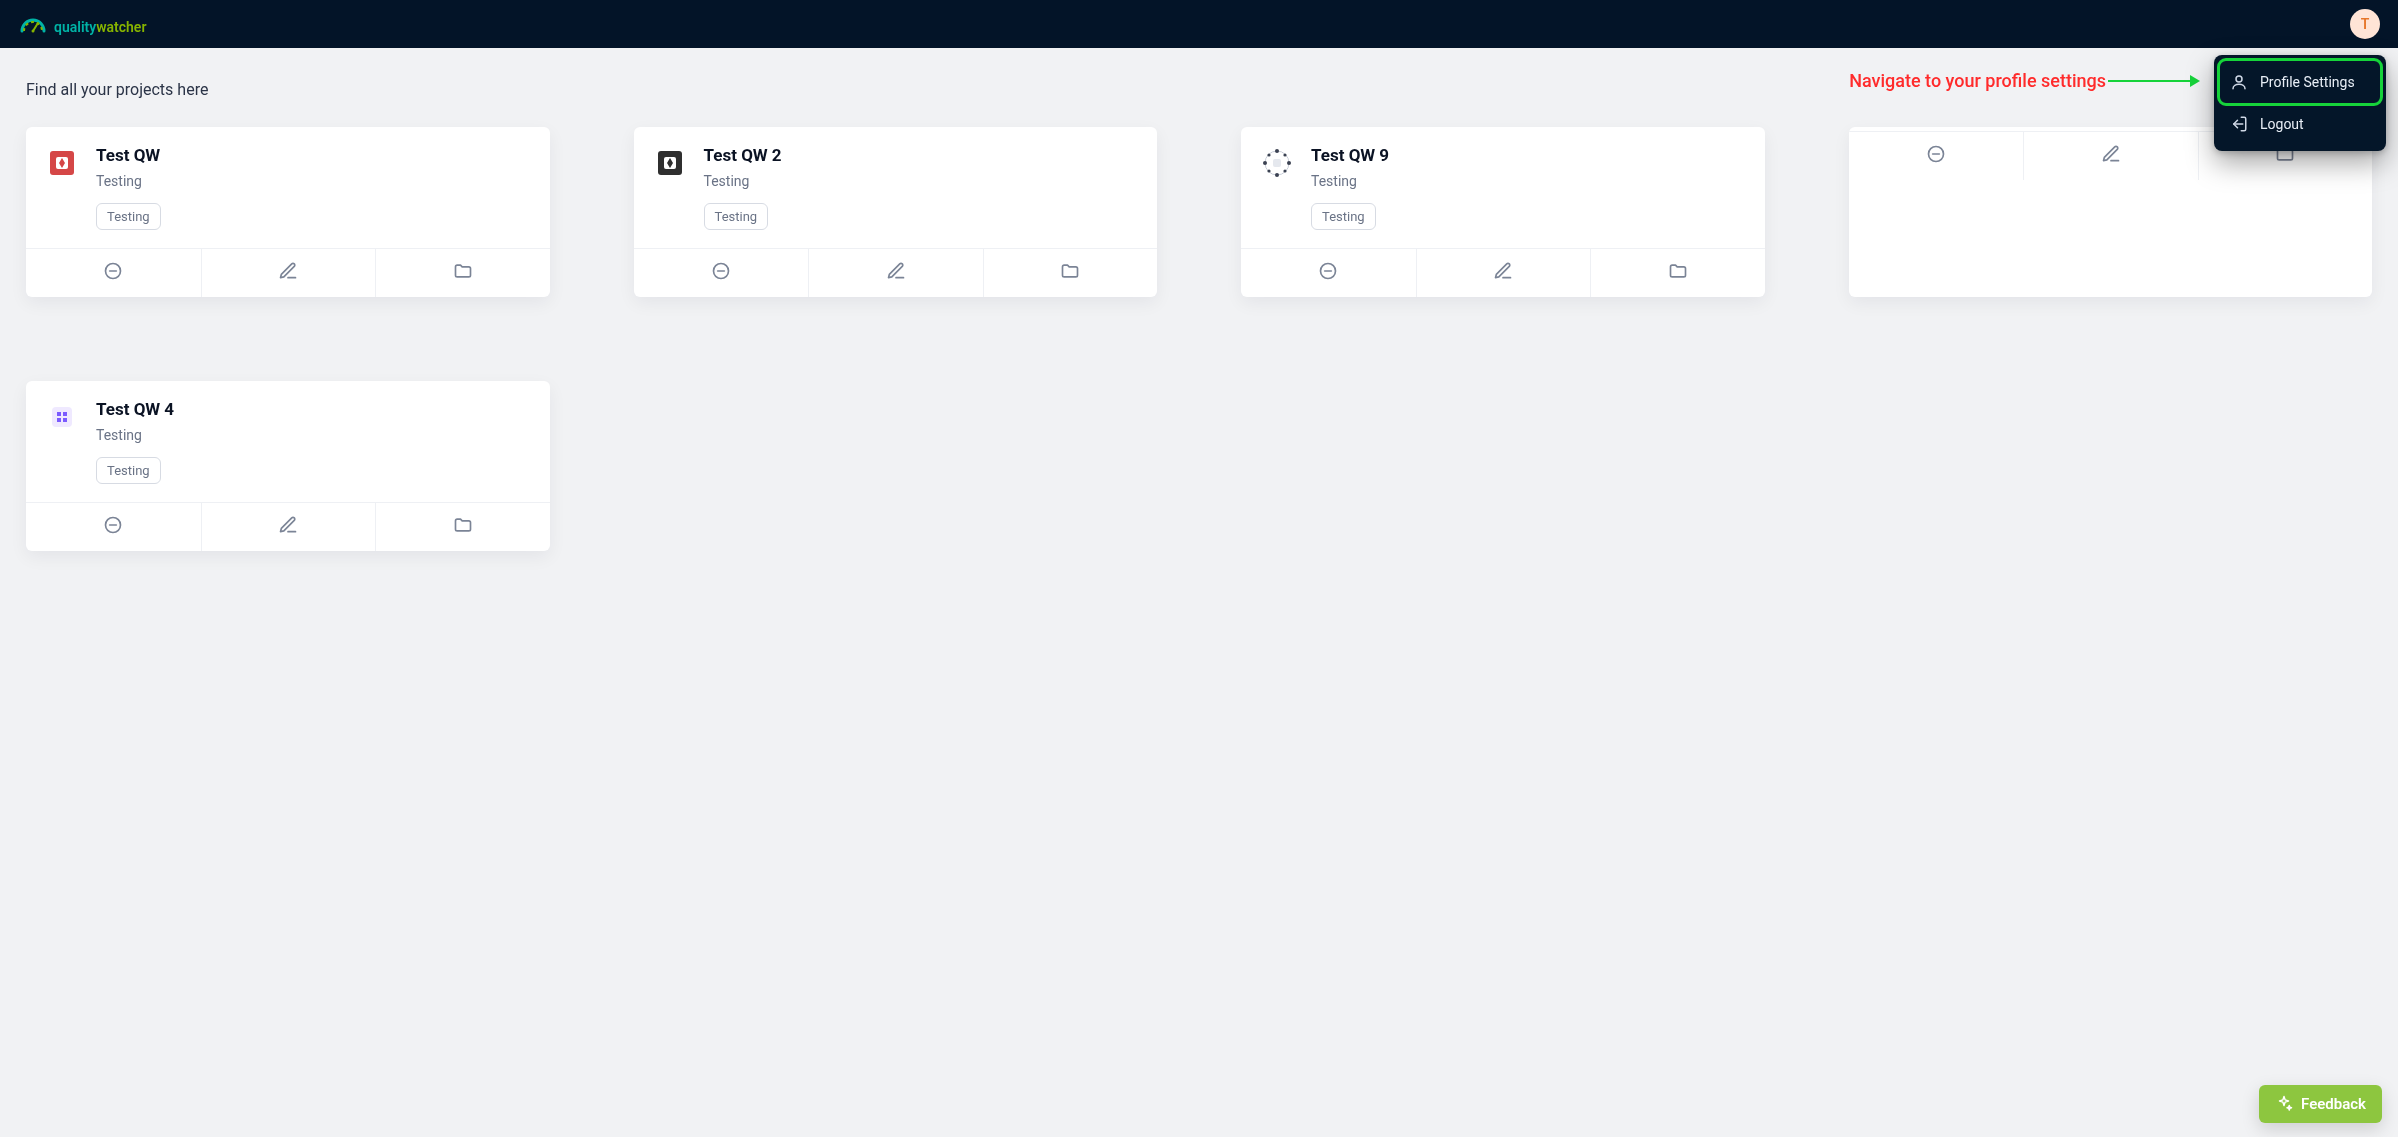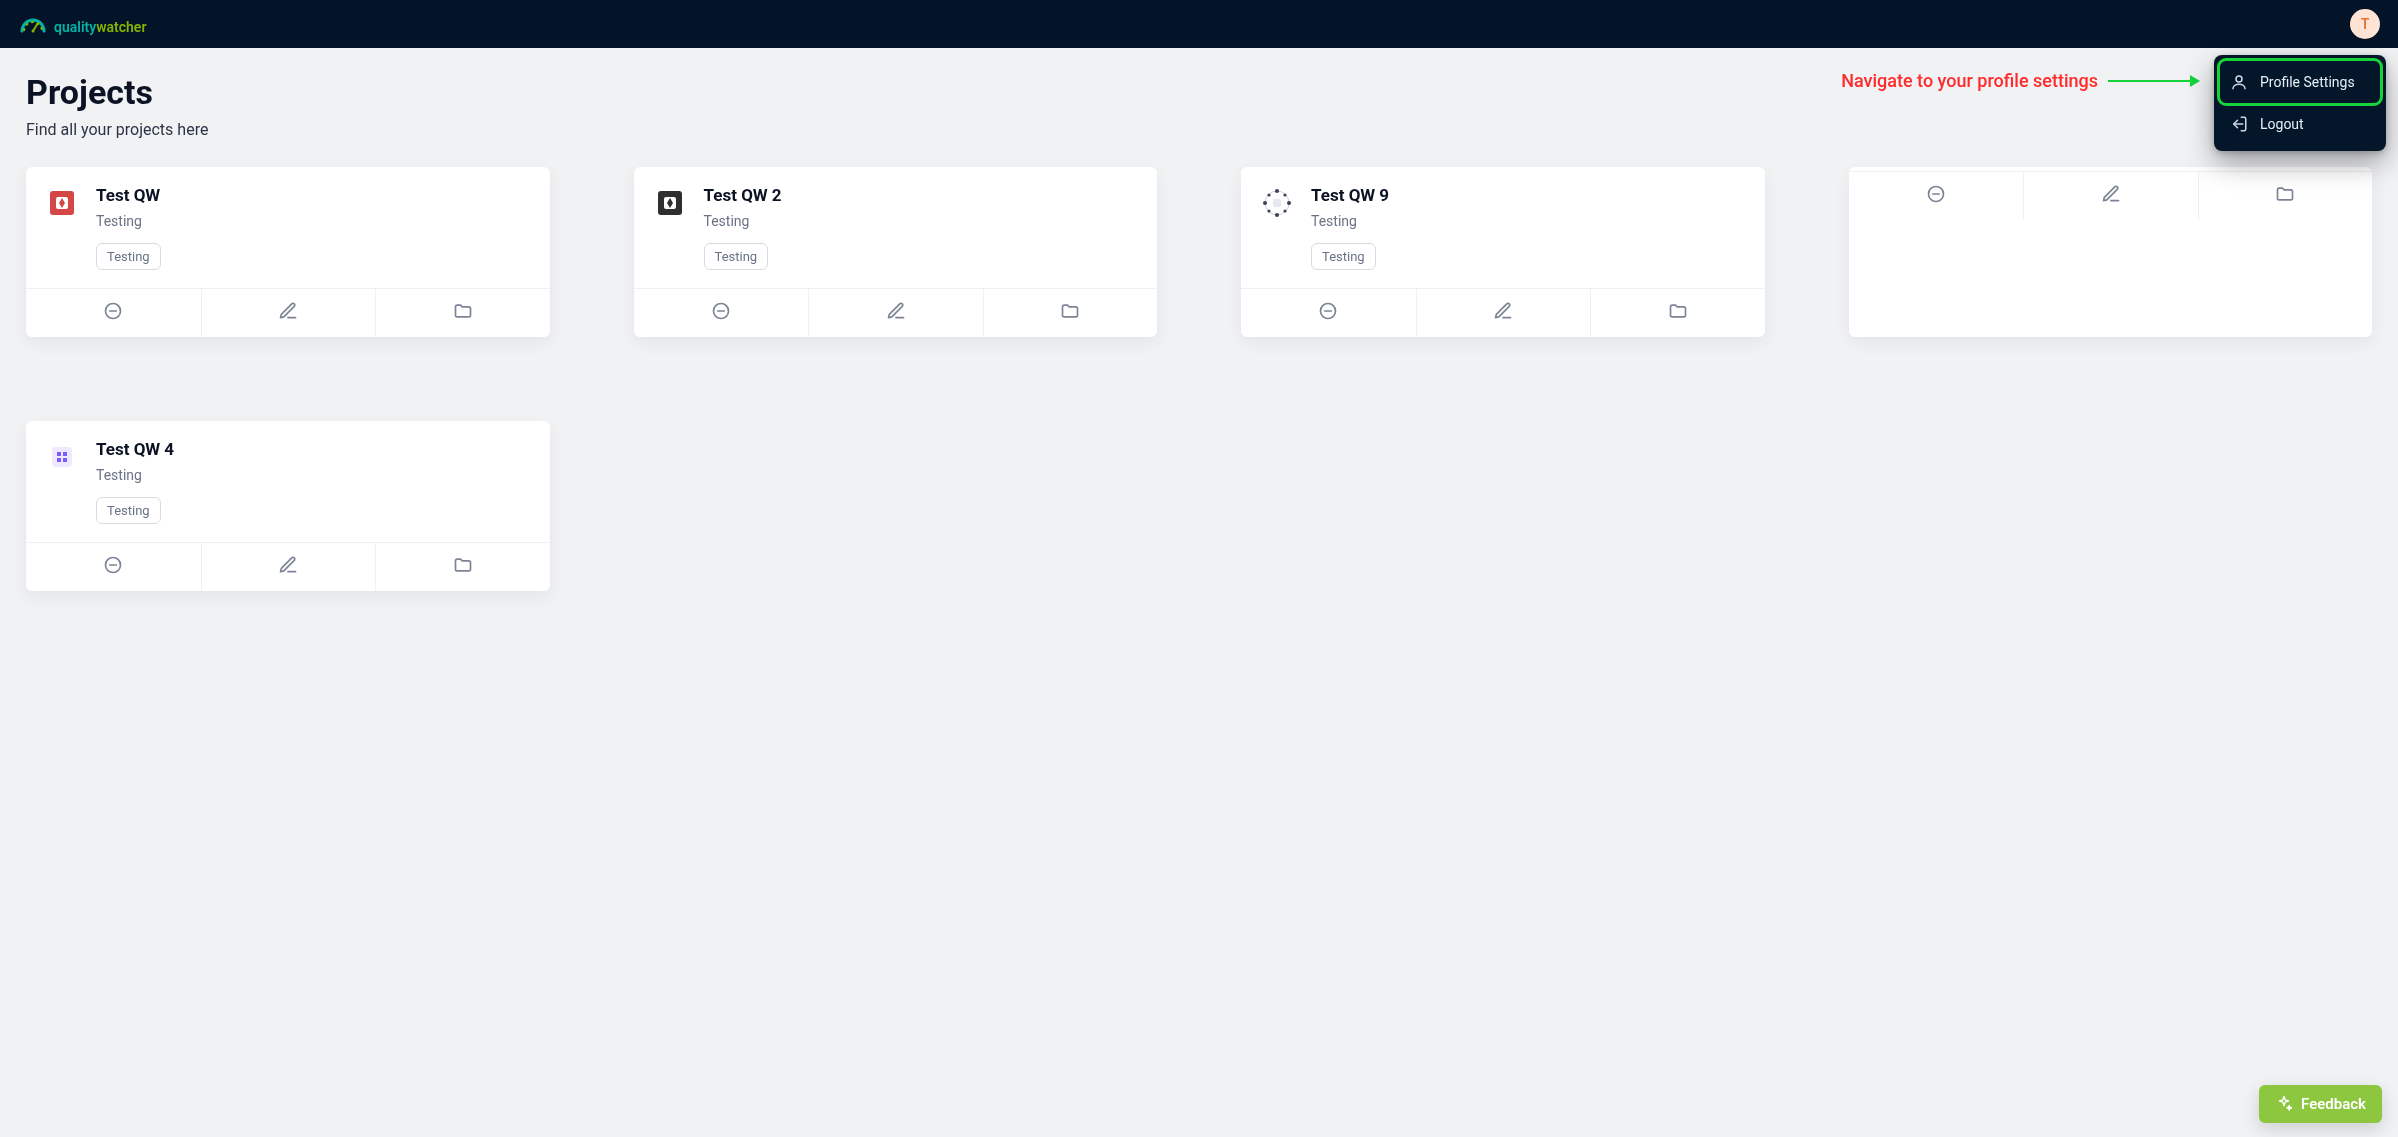--- a/index.html
+++ b/index.html
@@ -51,21 +51,21 @@
     padding: 12px 10px; border-radius: 6px; cursor: pointer;
   }
   .user-menu .item.highlight {
     outline: 3px solid #16d33a;
   }
   .user-menu .ico { width: 18px; height: 18px; flex: 0 0 18px; color: #cfd8e6; }
 
   
   .callout {
     position: absolute; top: 70px; right: 200px;
-    display: flex; align-items: center; gap: 10px;
+    display: flex; align-items: center; gap: 2px;
     z-index: 25;
     text-align: right;
   }
   .callout .txt { color: #ff2b2b; font-size: 18px; font-weight: 500; }
   .callout .arrow { position: relative; width: 90px; height: 2px; background: #16d33a; }
   .callout .arrow::after {
     content: ""; position: absolute; right: -2px; top: -5px;
     border-left: 10px solid #16d33a; border-top: 6px solid transparent; border-bottom: 6px solid transparent;
   }
 
@@ -170,21 +170,20 @@
           <path d="M15 3h4a2 2 0 0 1 2 2v14a2 2 0 0 1-2 2h-4"></path>
           <polyline points="10 17 5 12 10 7"></polyline>
           <line x1="5" y1="12" x2="17" y2="12"></line>
         </svg>
     </span>
     <span>Logout</span>
   </div>
 </div>
 
 <div class="page">
-  <h1 class="page-title">Projects</h1>
   <p class="page-sub">Find all your projects here</p>
 
   <div class="grid" id="cards">
       <div class="card">
         <div class="card-body">
           <div class="proj-icon">
   <svg viewBox="0 0 36 36" width="36" height="36">
               <rect x="6" y="6" width="24" height="24" rx="3" fill="#d54747"></rect>
               <rect x="12" y="12" width="12" height="12" rx="2" fill="#fff"></rect>
               <polygon points="18,13 21,18 18,23 15,18" fill="#d54747"></polygon>

